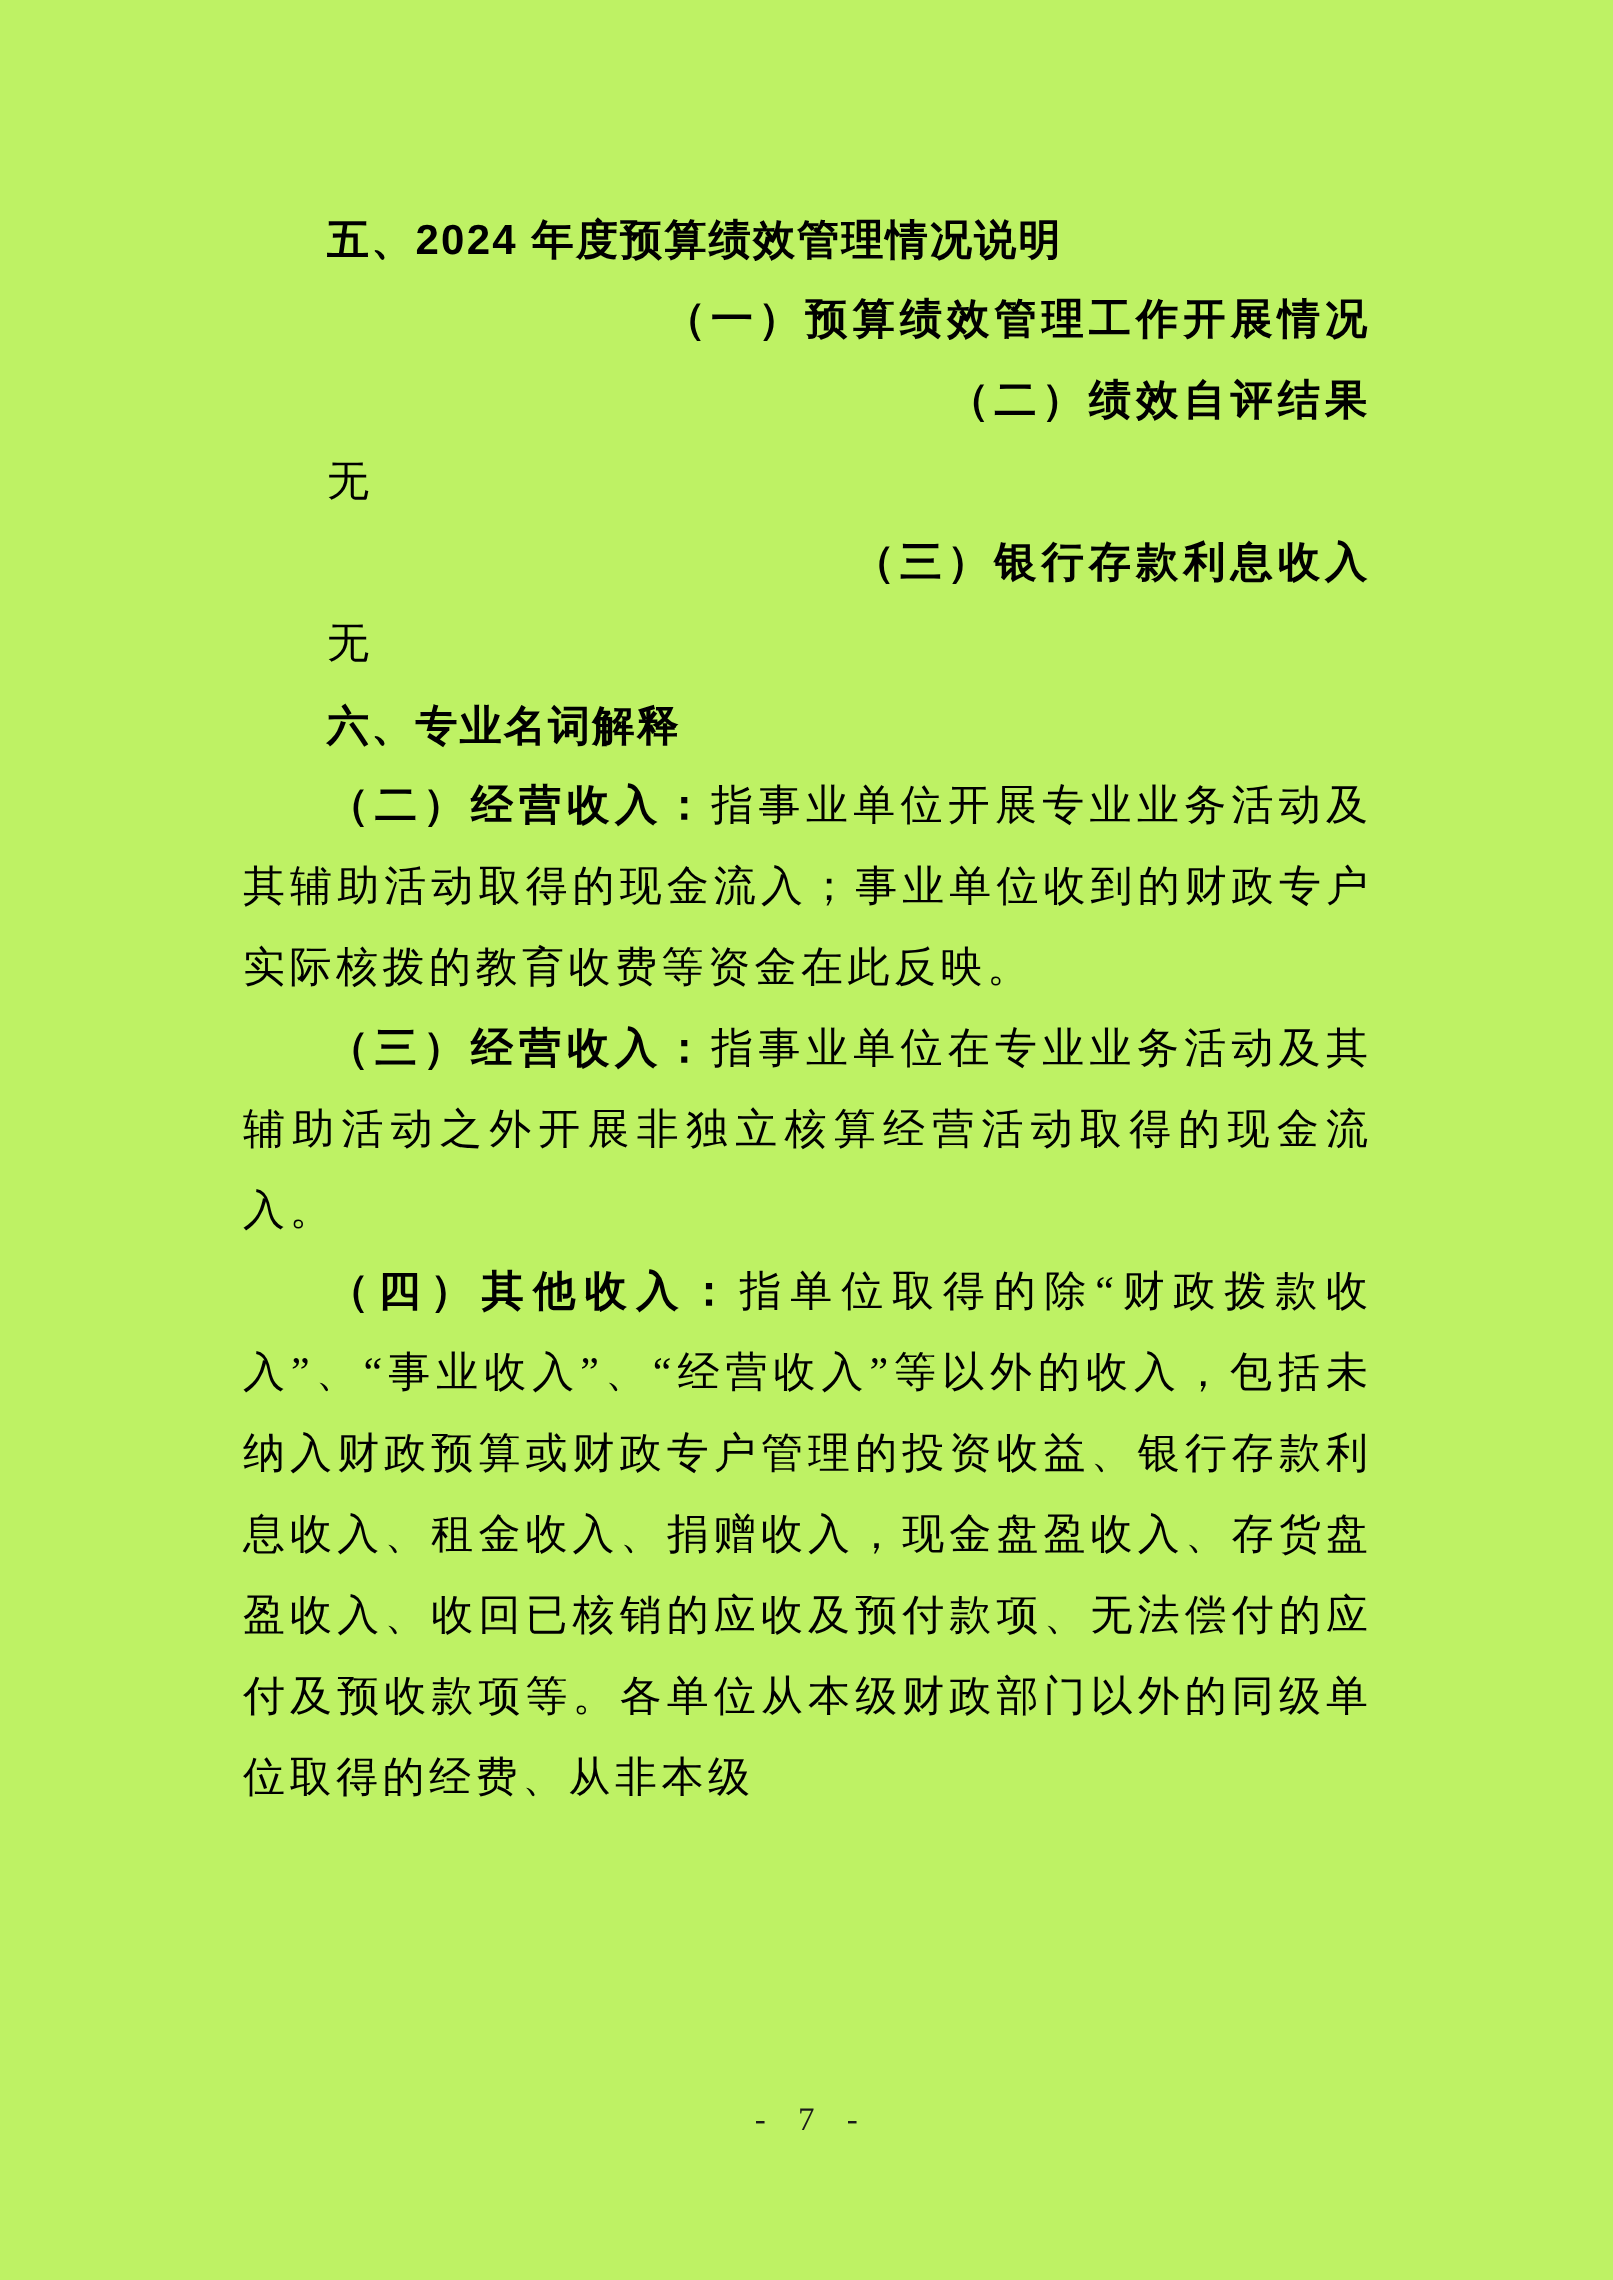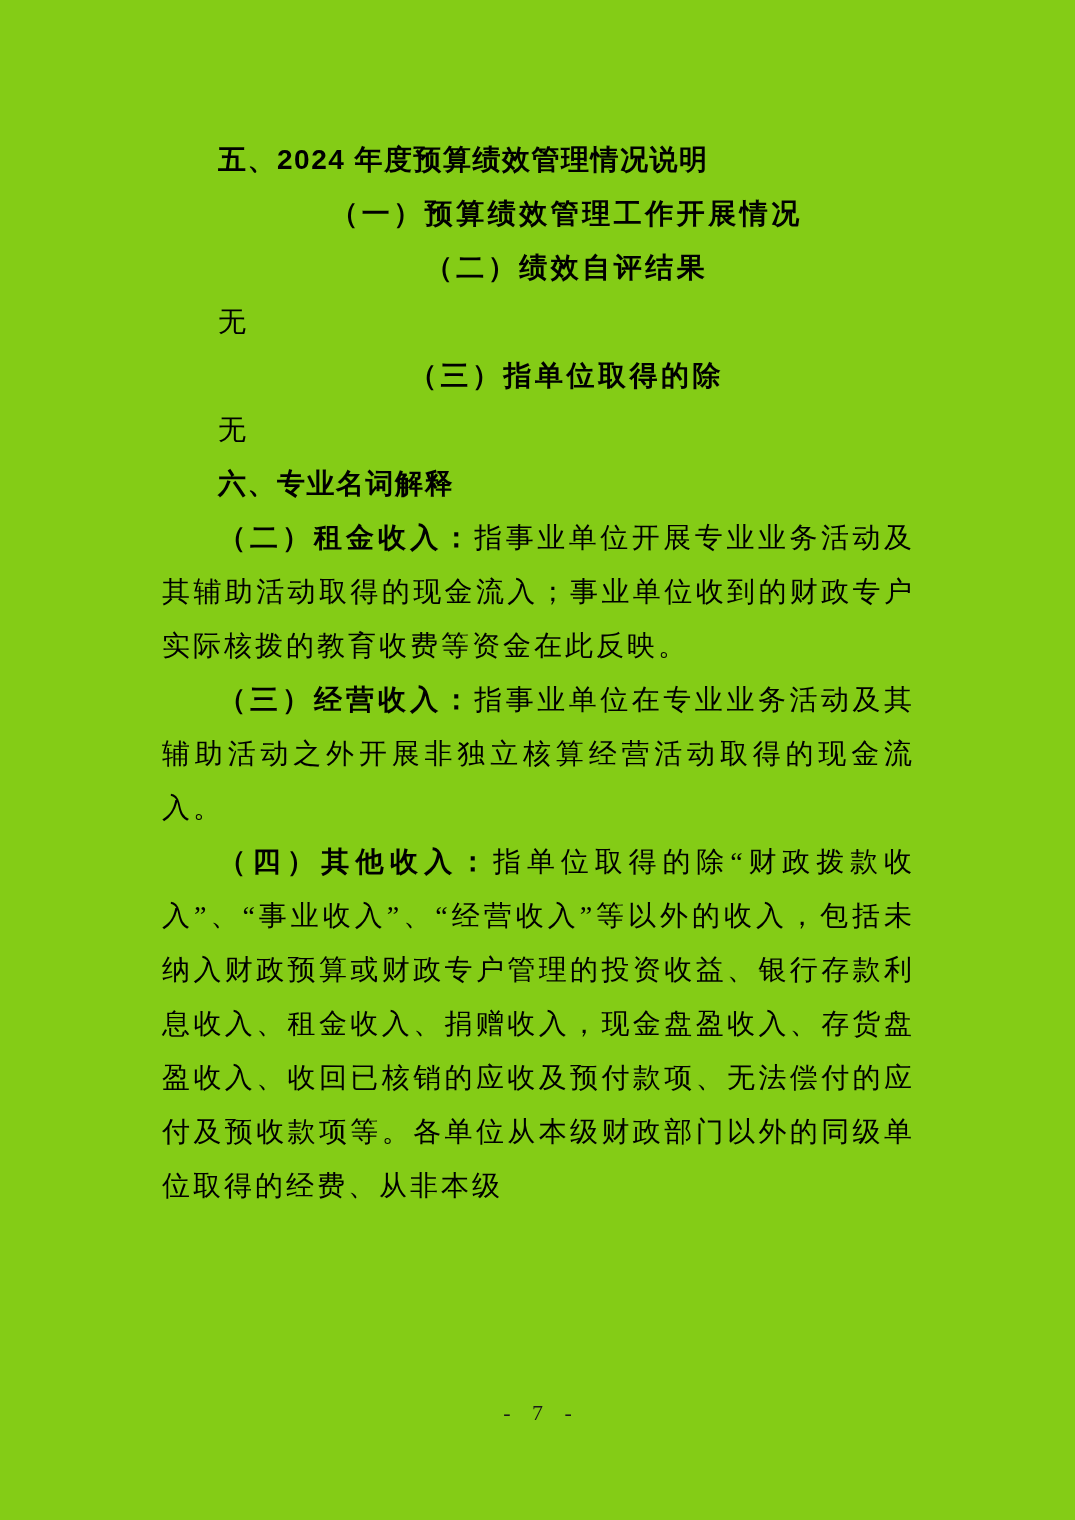--- a/index.html
+++ b/index.html
@@ -8,21 +8,21 @@
     width: 1075px;
     height: 1520px;
     position: relative;
     font-family: "Liberation Serif", "DejaVu Serif", serif;
     color: #000000;
     overflow: hidden;
   }
   .page {
     position: absolute;
     inset: 0;
-    background: #84cc16;
+    background: #bef264;
   }
   .doc-content {
     position: absolute;
     left: 162px;
     right: 160px;
     top: 133px;
   }
   .block {
     font-size: 28px;
     line-height: 54px;
@@ -33,21 +33,21 @@
   }
   .block.heading {
     font-family: "Liberation Sans", "DejaVu Sans", sans-serif;
     font-weight: bold;
     letter-spacing: 1.5px;
     text-align: left;
   }
   .block.subheading {
     font-weight: bold;
     letter-spacing: 3.5px;
-    text-align: center;
+    text-align: right;
   }
   .block.term strong {
     font-weight: bold;
     letter-spacing: 3.5px;
   }
   .page-footer {
     position: absolute;
     top: 1396px;
     left: 0;
     width: 100%;
@@ -61,21 +61,21 @@
 </style>
 </head>
 <body>
 
 <div class="page">
   <div class="doc-content">
       <p class="block heading">五、2024 年度预算绩效管理情况说明</p>
       <p class="block subheading">（一）预算绩效管理工作开展情况</p>
       <p class="block subheading">（二）绩效自评结果</p>
       <p class="block paragraph">无</p>
-      <p class="block subheading">（三）指单位取得的除</p>
+      <p class="block subheading">（三）银行存款利息收入</p>
       <p class="block paragraph">无</p>
       <p class="block heading">六、专业名词解释</p>
-      <p class="block term"><strong>（二）租金收入：</strong>指事业单位开展专业业务活动及其辅助活动取得的现金流入；事业单位收到的财政专户实际核拨的教育收费等资金在此反映。</p>
+      <p class="block term"><strong>（二）经营收入：</strong>指事业单位开展专业业务活动及其辅助活动取得的现金流入；事业单位收到的财政专户实际核拨的教育收费等资金在此反映。</p>
       <p class="block term"><strong>（三）经营收入：</strong>指事业单位在专业业务活动及其辅助活动之外开展非独立核算经营活动取得的现金流入。</p>
       <p class="block term"><strong>（四）其他收入：</strong>指单位取得的除“财政拨款收入”、“事业收入”、“经营收入”等以外的收入，包括未纳入财政预算或财政专户管理的投资收益、银行存款利息收入、租金收入、捐赠收入，现金盘盈收入、存货盘盈收入、收回已核销的应收及预付款项、无法偿付的应付及预收款项等。各单位从本级财政部门以外的同级单位取得的经费、从非本级</p>
     </div>
   <div class="page-footer">- 7 -</div>
 </div>
 
 </body></html>

